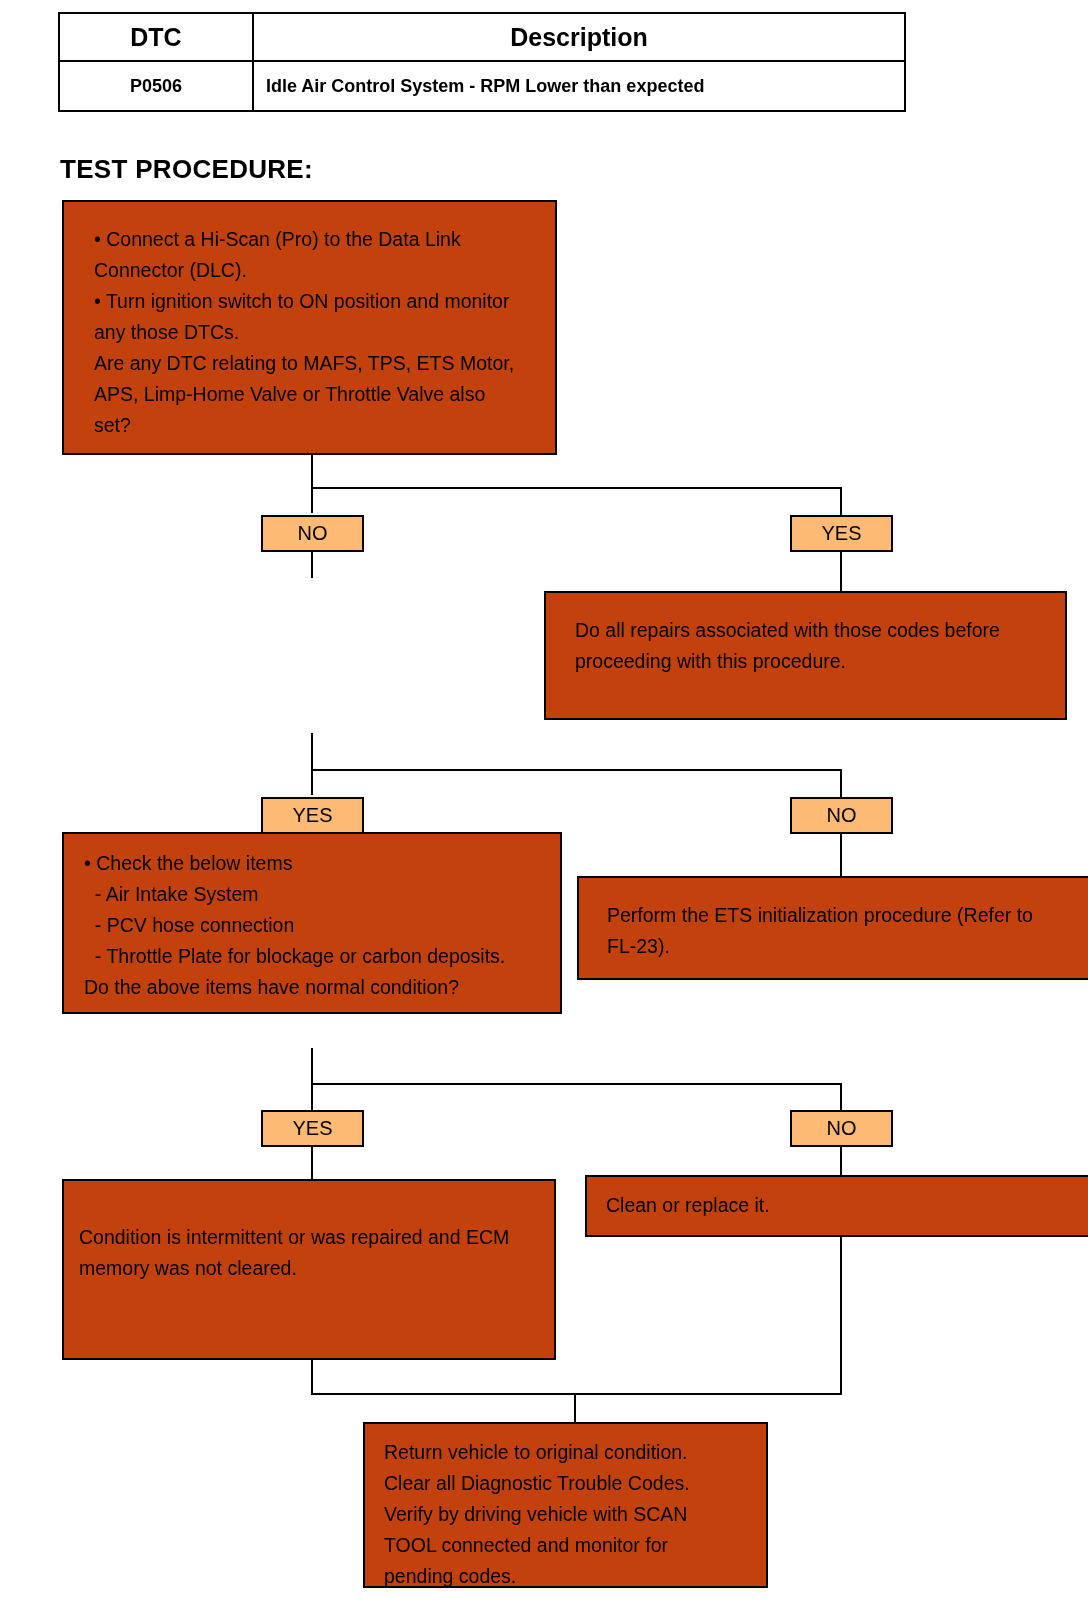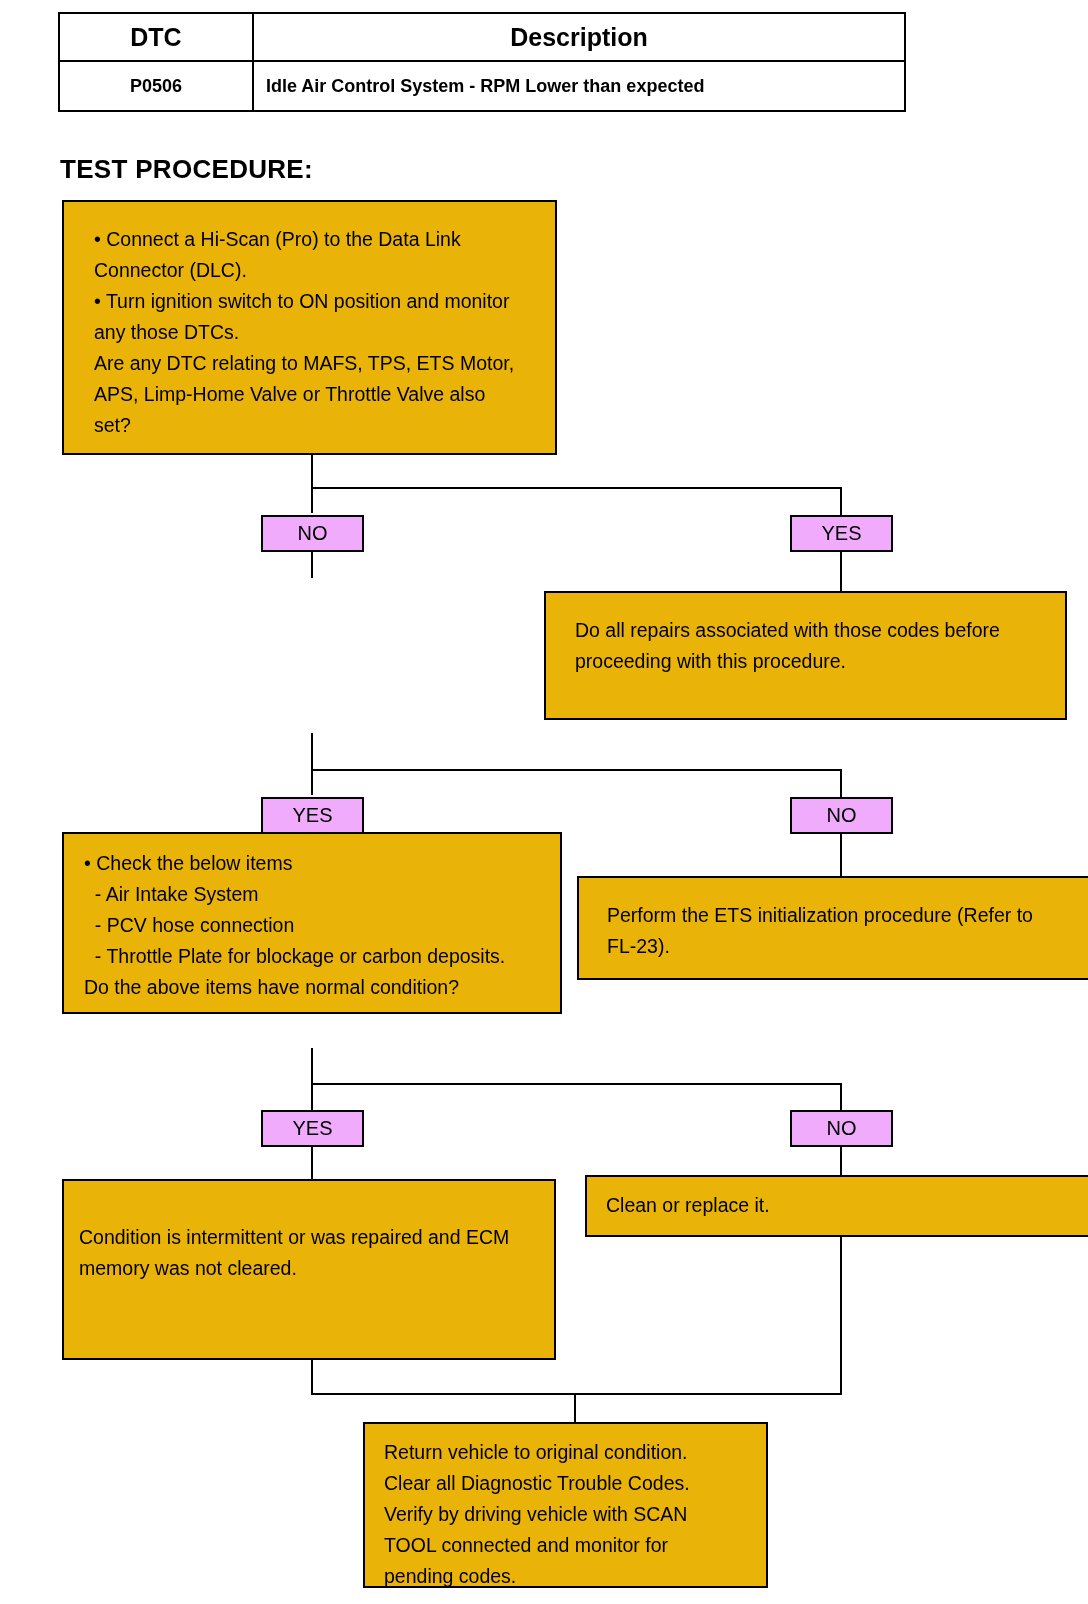--- a/index.html
+++ b/index.html
@@ -67,37 +67,37 @@
     position: absolute;
     left: 0;
     top: 0;
     width: 1088px;
     height: 1604px;
   }
   .node {
     position: absolute;
     box-sizing: border-box;
     border: 2px solid #000;
-    background: #eab308;
+    background: #c2410c;
     font-size: 19.5px;
     line-height: 31px;
     z-index: 2;
   }
   .node .body {
     padding: 0;
   }
   .node p {
     margin: 0;
     white-space: pre;
   }
   .label-box {
     position: absolute;
     box-sizing: border-box;
     border: 2px solid #000;
-    background: #f0abfc;
+    background: #fdba74;
     text-align: center;
     font-size: 20px;
     font-weight: normal;
     z-index: 3;
     display: flex;
     align-items: center;
     justify-content: center;
   }
 
   

